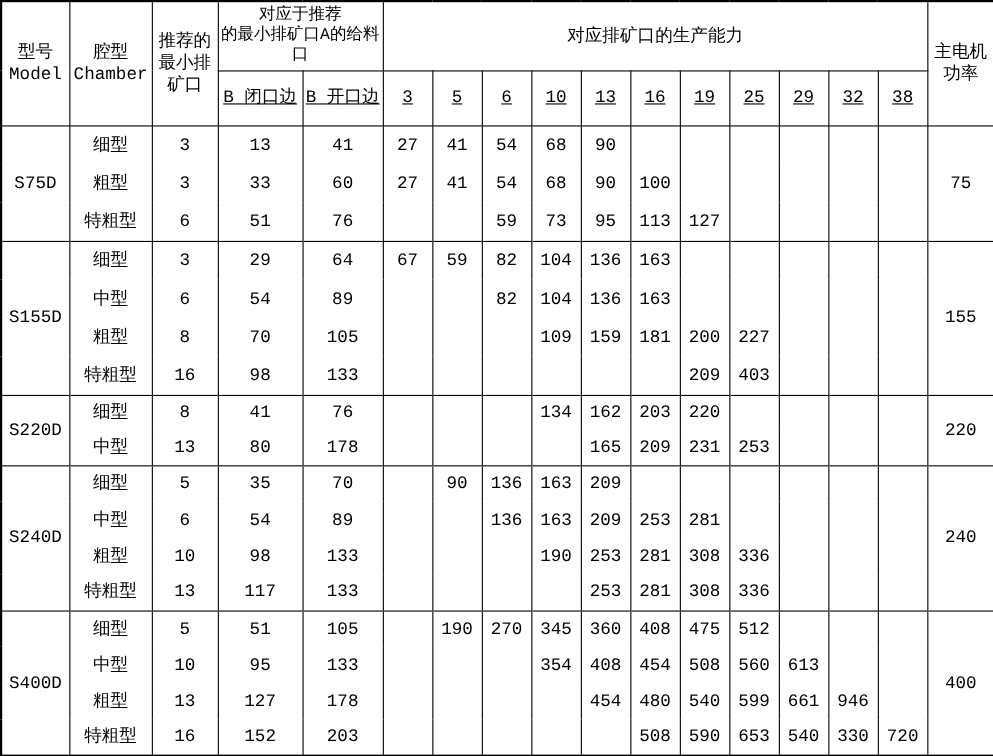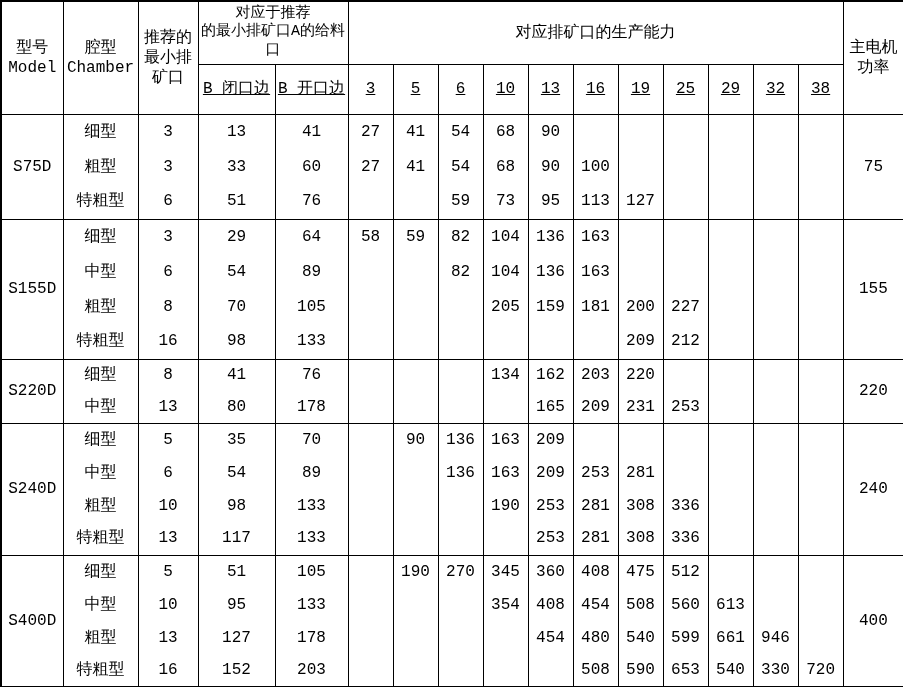--- a/index.html
+++ b/index.html
@@ -150,21 +150,21 @@
         <td></td>
       </tr>
     </tbody>
     <tbody>
       <tr class="sec-start" style="height: 35px;">
         <td rowspan="4">S155D</td>
         <td>细型</td>
         <td>3</td>
         <td>29</td>
         <td>64</td>
-        <td>58</td>
+        <td>67</td>
         <td>59</td>
         <td>82</td>
         <td>104</td>
         <td>136</td>
         <td>163</td>
         <td></td>
         <td></td>
         <td></td>
         <td></td>
         <td></td>
@@ -188,42 +188,42 @@
         <td></td>
       </tr>
       <tr style="height: 35px;">
         <td>粗型</td>
         <td>8</td>
         <td>70</td>
         <td>105</td>
         <td></td>
         <td></td>
         <td></td>
-        <td>205</td>
+        <td>109</td>
         <td>159</td>
         <td>181</td>
         <td>200</td>
         <td>227</td>
         <td></td>
         <td></td>
         <td></td>
       </tr>
       <tr style="height: 35px;">
         <td>特粗型</td>
         <td>16</td>
         <td>98</td>
         <td>133</td>
         <td></td>
         <td></td>
         <td></td>
         <td></td>
         <td></td>
         <td></td>
         <td>209</td>
-        <td>212</td>
+        <td>403</td>
         <td></td>
         <td></td>
         <td></td>
       </tr>
     </tbody>
     <tbody>
       <tr class="sec-start" style="height: 32px;">
         <td rowspan="2">S220D</td>
         <td>细型</td>
         <td>8</td>

